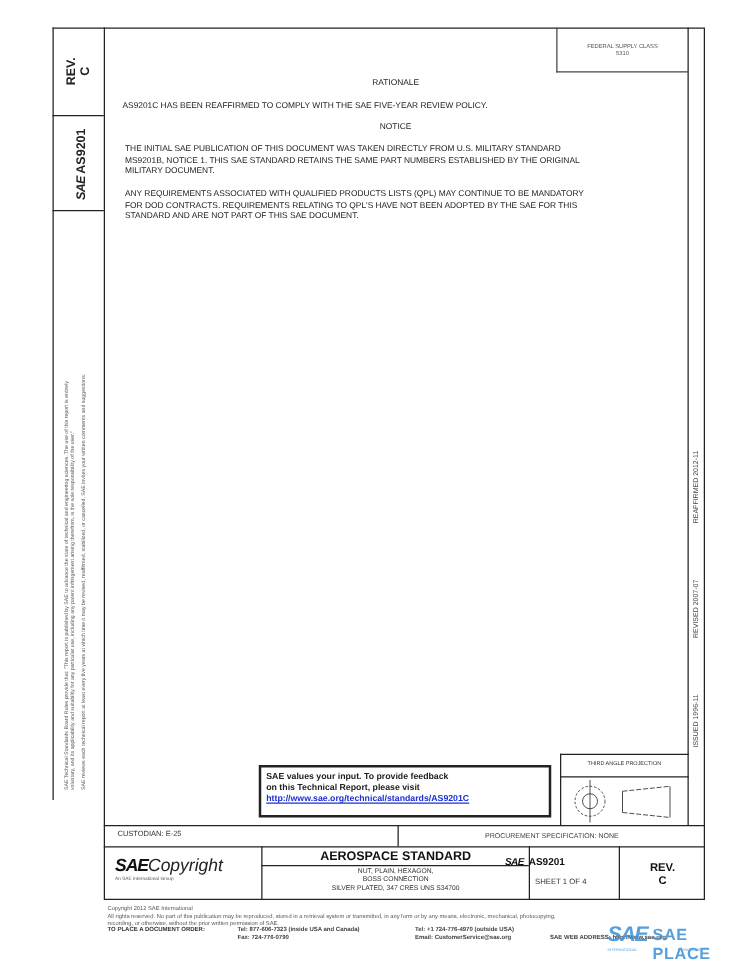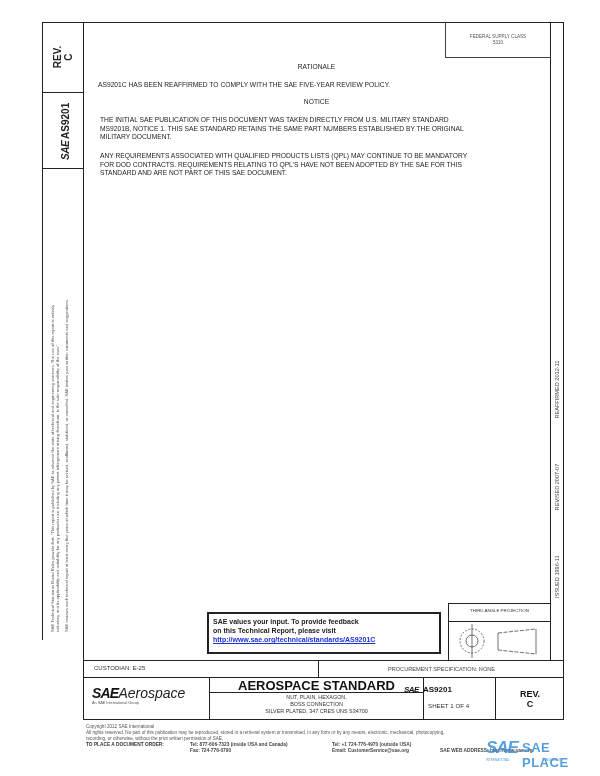--- a/index.html
+++ b/index.html
@@ -94,25 +94,25 @@
 <div class="line" style="left:318px; top:660px; width:1.2px; height:17px;"></div>
 <div class="txt" style="left:94px; top:664px; font-size:6px; color:#333;">CUSTODIAN: E-25</div>
 <div class="txt center" style="left:319px; top:665px; width:245px; font-size:5.6px; color:#444;">PROCUREMENT SPECIFICATION: NONE</div>
 
 <div class="line" style="left:209px; top:677px; width:1.2px; height:43px;"></div>
 <div class="line" style="left:423px; top:677px; width:1.2px; height:43px;"></div>
 <div class="line" style="left:495px; top:677px; width:1.2px; height:43px;"></div>
 <div class="line" style="left:209px; top:692px; width:214px; height:1px;"></div>
 
 <div class="abs" style="left:92px; top:684px; width:115px; height:30px;">
-  <span style="font-size:14px; font-weight:900; font-style:italic; letter-spacing:-0.8px; color:#111;">SAE</span><span style="font-size:14px; font-style:italic; color:#222;">Aerospace</span>
+  <span style="font-size:14px; font-weight:900; font-style:italic; letter-spacing:-0.8px; color:#111;">SAE</span><span style="font-size:14px; font-style:italic; color:#222;">Copyright</span>
   <div style="font-size:3.8px; color:#555; margin-top:-1px;">An SAE International Group</div>
 </div>
 
-<div class="txt center" style="left:210px; top:681px; width:213px; font-size:13px; line-height:10px; font-weight:bold; color:#111;text-align:center;">AEROSPACE STANDARD</div>
+<div class="txt center" style="left:210px; top:681px; width:213px; font-size:10px; line-height:10px; font-weight:bold; color:#111;text-align:center;">AEROSPACE STANDARD</div>
 <div class="txt center" style="left:210px; top:694px; width:213px; font-size:5.4px; line-height:7px; color:#333;">
   <div>NUT, PLAIN, HEXAGON,</div>
   <div>BOSS CONNECTION</div>
   <div>SILVER PLATED, 347 CRES UNS S34700</div>
 </div>
 
 <div class="txt" style="left:404px; top:686px; font-size:8px; font-weight:bold; color:#111;">
   <span style="font-style:italic; font-weight:900; letter-spacing:-0.5px; margin-right:4px;">SAE</span><span>AS9201</span>
 </div>
 <div class="txt" style="left:428px; top:702px; font-size:6.2px; color:#333;">SHEET 1 OF 4</div>

